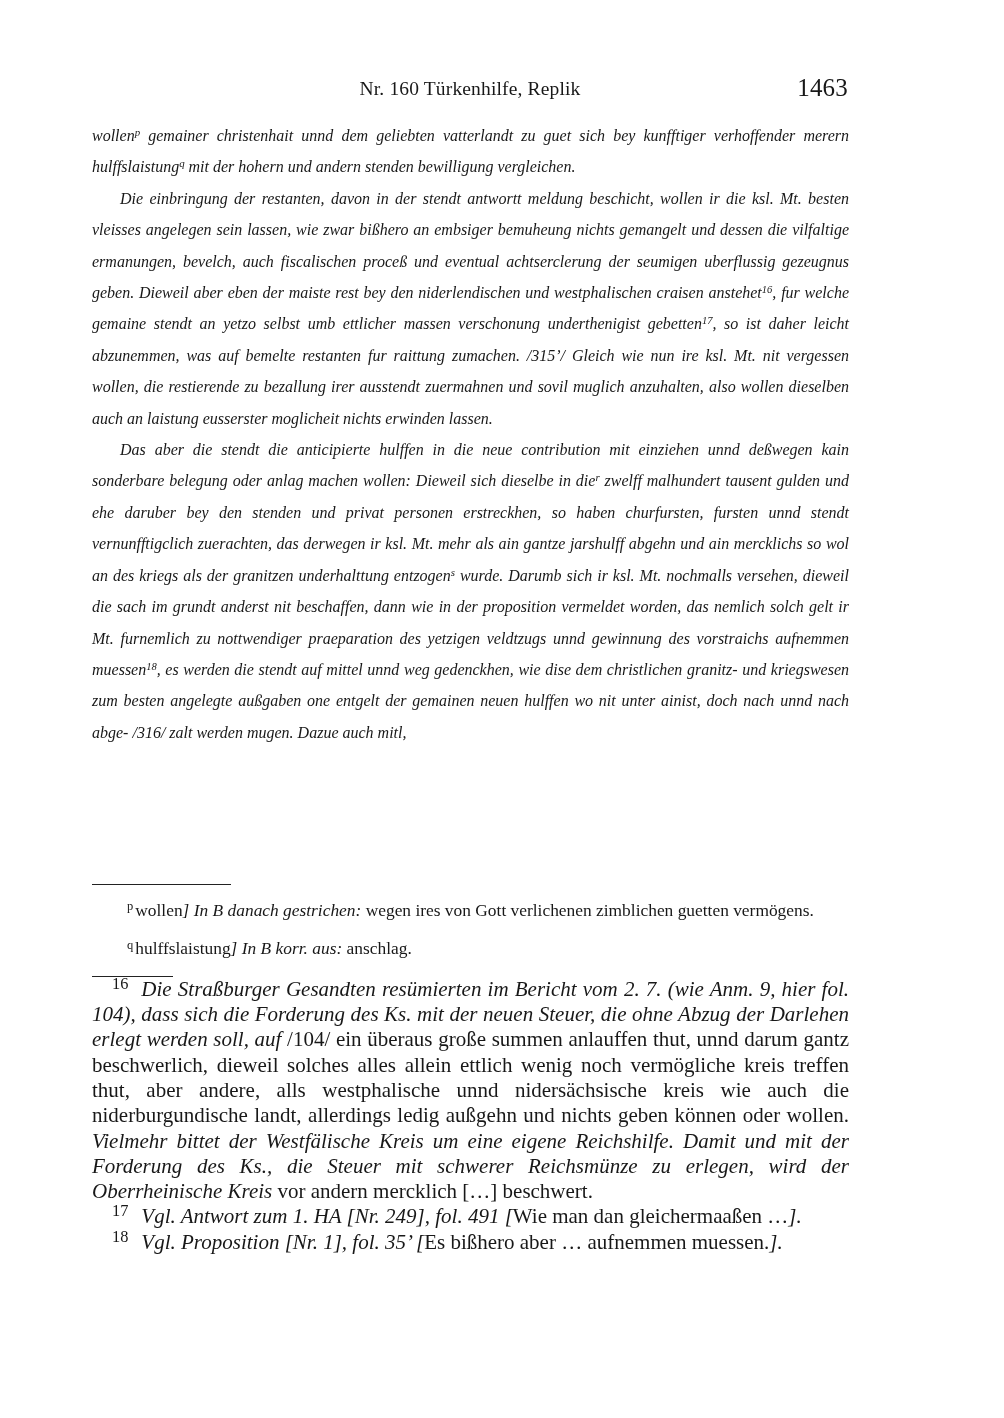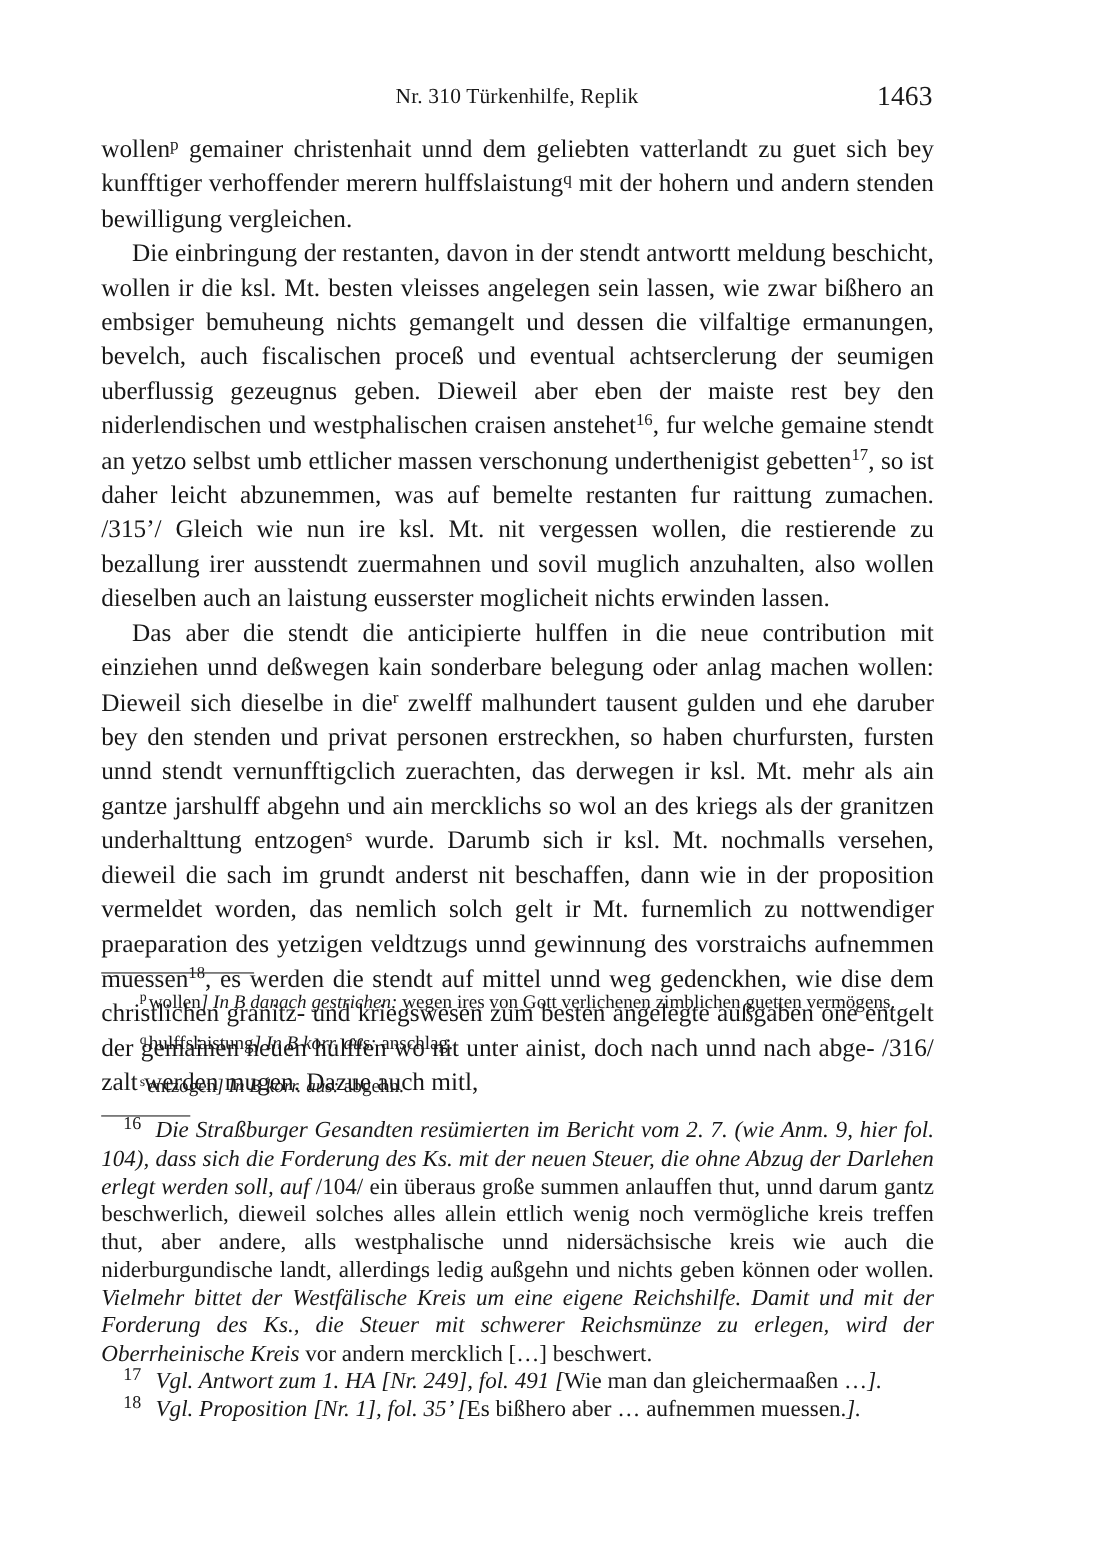--- a/index.html
+++ b/index.html
@@ -44,25 +44,26 @@
 
   
   .body-block {
     position: absolute;
     left: 92px;
     top: 120px;
     width: 757px;
   }
   .body-block p {
     margin: 0;
-    font-size: 23px;
+    font-size: 16px;
     line-height: 31.4px;
     text-align: justify;
     text-justify: inter-word;
     hyphens: manual;
+    font-style: italic;
   }
   .body-block p.indent {
     text-indent: 28px;
   }
   sup {
     font-size: 0.66em;
     line-height: 0;
     vertical-align: 0.52em;
   }
   sup.letter {
@@ -127,36 +128,35 @@
     text-indent: 20px;
   }
   i, .it { font-style: italic; }
 </style>
 </head>
 <body>
 
 <div class="page">
 
   <div class="header">
-    <div class="header-title">Nr. 310 Türkenhilfe, Replik</div>
+    <div class="header-title">Nr. 160 Türkenhilfe, Replik</div>
     <div class="header-folio">1463</div>
   </div>
 
   <div class="body-block" id="body-host">
       <p class=""><span>wollen</span><sup class="letter">p</sup><span> gemainer christenhait unnd dem geliebten vatterlandt zu guet sich bey kunfftiger verhoffender merern hulffslaistung</span><sup class="letter">q</sup><span> mit der hohern und andern stenden bewilligung vergleichen.</span></p>
       <p class="indent"><span>Die einbringung der restanten, davon in der stendt antwortt meldung beschicht, wollen ir die ksl. Mt. besten vleisses angelegen sein lassen, wie zwar bißhero an embsiger bemuheung nichts gemangelt und dessen die vilfaltige ermanungen, bevelch, auch fiscalischen proceß und eventual achtserclerung der seumigen uberflussig gezeugnus geben. Dieweil aber eben der maiste rest bey den niderlendischen und westphalischen craisen anstehet</span><sup>16</sup><span>, fur welche gemaine stendt an yetzo selbst umb ettlicher massen verschonung underthenigist gebetten</span><sup>17</sup><span>, so ist daher leicht abzunemmen, was auf bemelte restanten fur raittung zumachen. /315’/ Gleich wie nun ire ksl. Mt. nit vergessen wollen, die restierende zu bezallung irer ausstendt zuermahnen und sovil muglich anzuhalten, also wollen dieselben auch an laistung eusserster moglicheit nichts erwinden lassen.</span></p>
       <p class="indent"><span>Das aber die stendt die anticipierte hulffen in die neue contribution mit einziehen unnd deßwegen kain sonderbare belegung oder anlag machen wollen: Dieweil sich dieselbe in die</span><sup class="letter">r</sup><span> zwelff malhundert tausent gulden und ehe daruber bey den stenden und privat personen erstreckhen, so haben churfursten, fursten unnd stendt vernunfftigclich zuerachten, das derwegen ir ksl. Mt. mehr als ain gantze jarshulff abgehn und ain mercklichs so wol an des kriegs als der granitzen underhalttung entzogen</span><sup class="letter">s</sup><span> wurde. Darumb sich ir ksl. Mt. nochmalls versehen, dieweil die sach im grundt anderst nit beschaffen, dann wie in der proposition vermeldet worden, das nemlich solch gelt ir Mt. furnemlich zu nottwendiger praeparation des yetzigen veldtzugs unnd gewinnung des vorstraichs aufnemmen muessen</span><sup>18</sup><span>, es werden die stendt auf mittel unnd weg gedenckhen, wie dise dem christlichen granitz- und kriegswesen zum besten angelegte außgaben one entgelt der gemainen neuen hulffen wo nit unter ainist, doch nach unnd nach abge- /316/ zalt werden mugen. Dazue auch mitl,</span></p>
     </div>
 
   <div class="apparatus">
     <hr class="rule rule-vars">
     <div class="var-list" id="vars-host">
         <p class="var-item"><span class="mk">p</span><span>wollen</span><i>]</i><i> In B danach gestrichen:</i><span> wegen ires von Gott verlichenen zimblichen guetten vermögens.</span></p>
         <p class="var-item"><span class="mk">q</span><span>hulffslaistung</span><i>]</i><i> In B korr. aus:</i><span> anschlag.</span></p>
-        <p class="var-item"><span class="mk">s</span><span>entzogen</span><i>]</i><i> In B korr. aus:</i><span> abgehn.</span></p>
       </div>
     <div class="notes-block">
       <hr class="rule rule-notes">
       <div id="notes-host">
           <p class="note-item hang"><span class="num">16</span><span class="numpad"></span><i>Die Straßburger Gesandten resümierten im Bericht vom 2. 7. (wie Anm. 9, hier fol. 104), dass sich die Forderung des Ks. mit der neuen Steuer, die ohne Abzug der Darlehen erlegt werden soll, auf</i><span> /104/ ein überaus große summen anlauffen thut, unnd darum gantz beschwerlich, dieweil solches alles allein ettlich wenig noch vermögliche kreis treffen thut, aber andere, alls westphalische unnd nidersächsische kreis wie auch die niderburgundische landt, allerdings ledig außgehn und nichts geben können oder wollen.</span><i> Vielmehr bittet der Westfälische Kreis um eine eigene Reichshilfe. Damit und mit der Forderung des Ks., die Steuer mit schwerer Reichsmünze zu erlegen, wird der Oberrheinische Kreis</i><span> vor andern mercklich […] beschwert.</span></p>
           <p class="note-item hang"><span class="num">17</span><span class="numpad"></span><i>Vgl. Antwort zum 1. HA [Nr. 249], fol. 491 [</i><span>Wie man dan gleichermaaßen …</span><i>].</i></p>
           <p class="note-item hang"><span class="num">18</span><span class="numpad"></span><i>Vgl. Proposition [Nr. 1], fol. 35’ [</i><span>Es bißhero aber … aufnemmen muessen.</span><i>].</i></p>
         </div>
     </div>
   </div>

